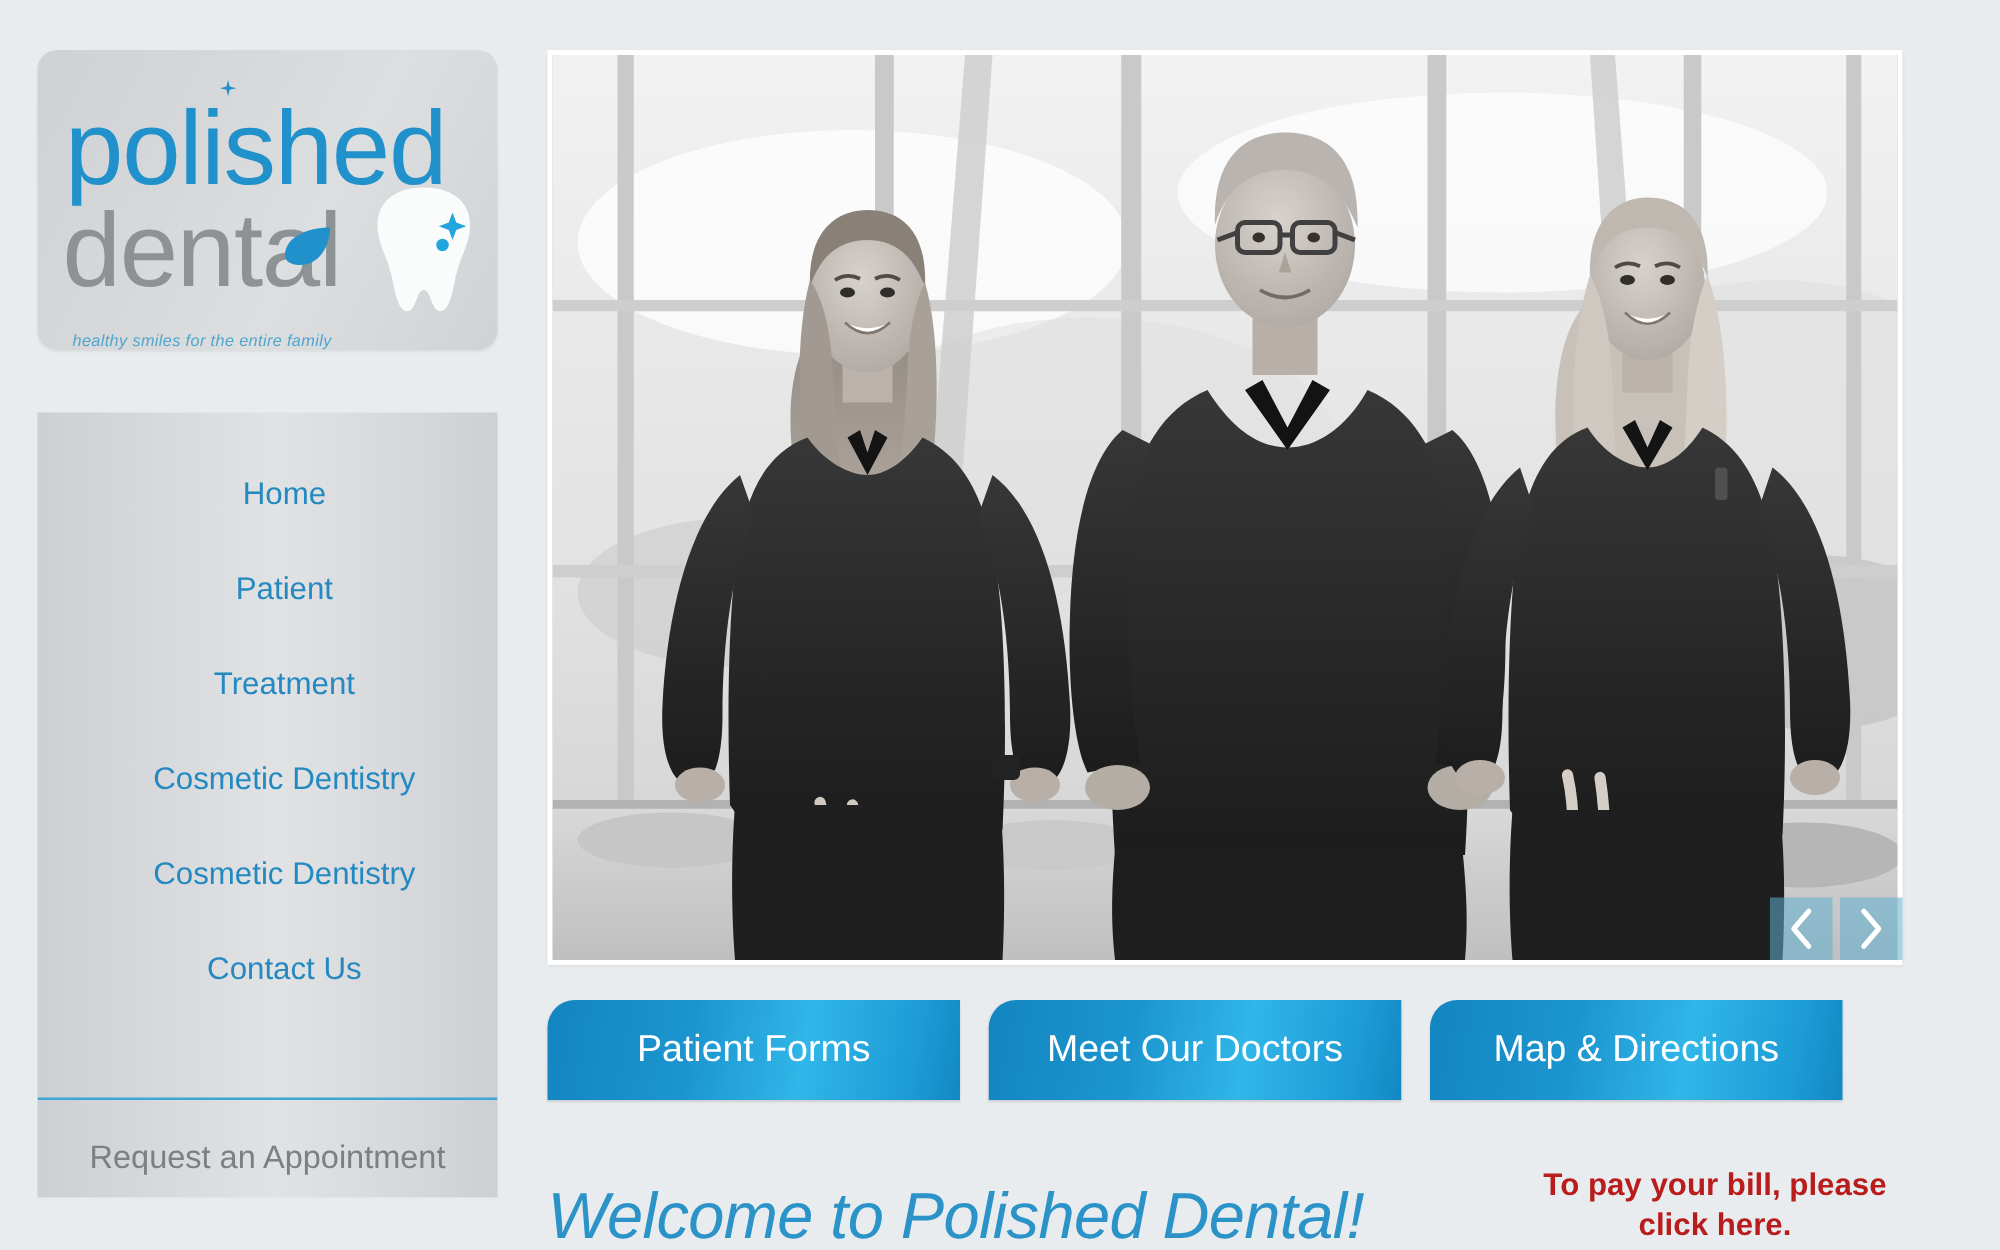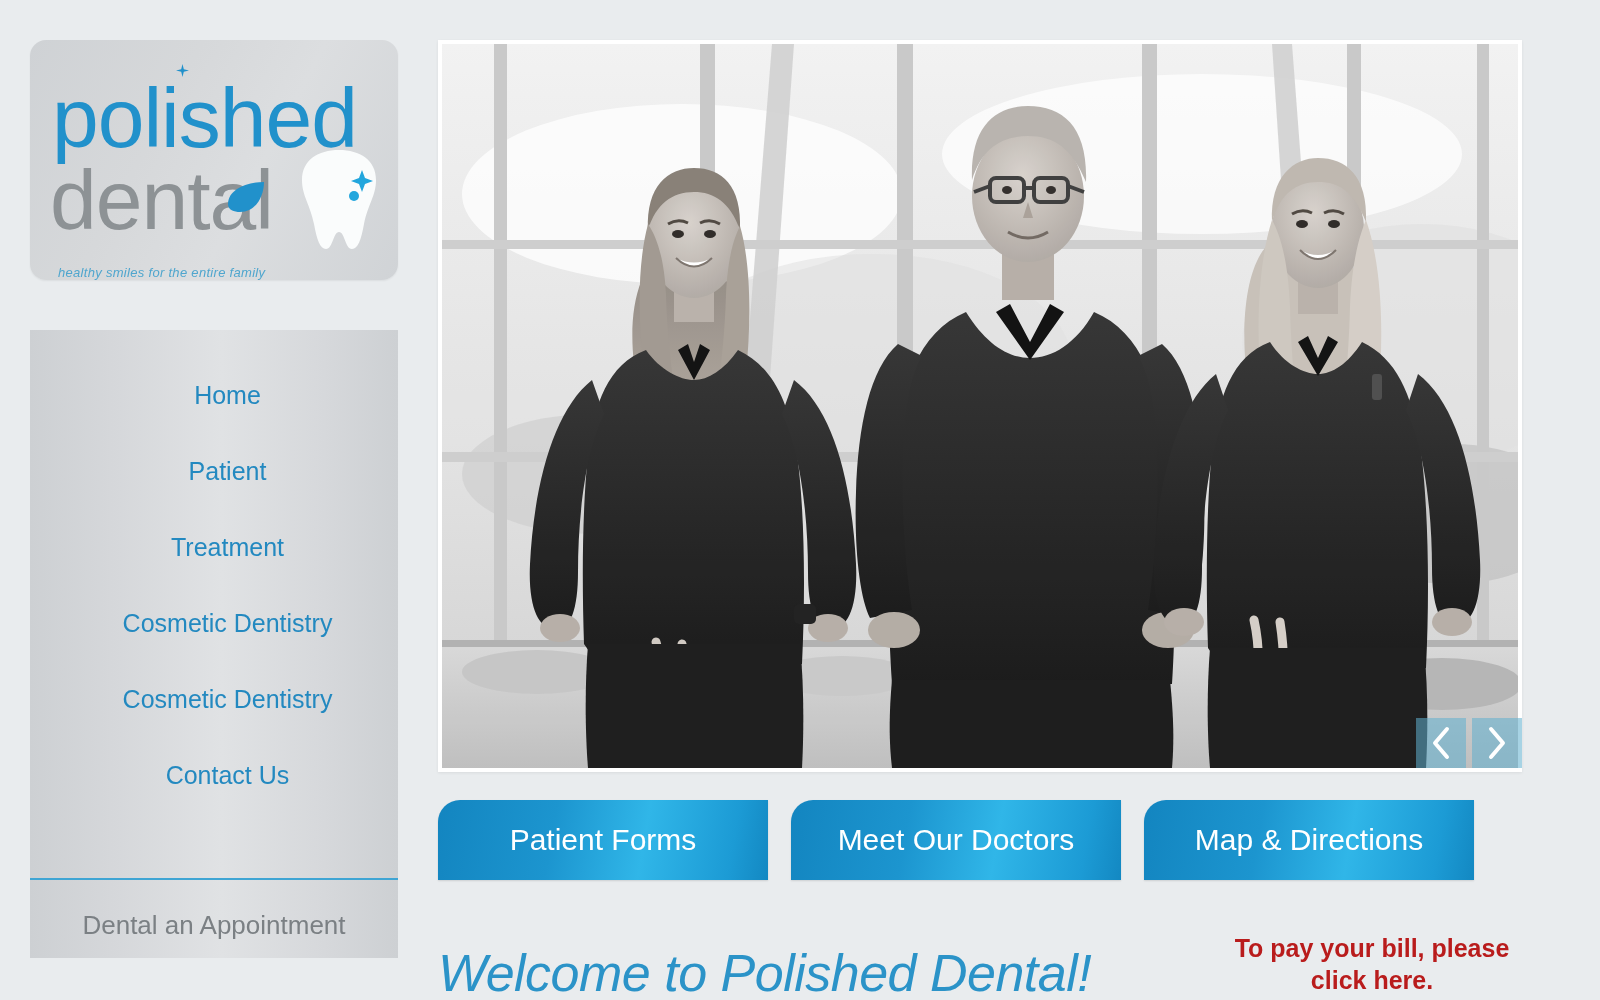--- a/index.html
+++ b/index.html
@@ -189,21 +189,21 @@
         <a class="nav-item" href="#">Patient</a>
         <a class="nav-item" href="#">Treatment</a>
         <a class="nav-item" href="#">Cosmetic Dentistry</a>
         <a class="nav-item" href="#">Cosmetic Dentistry</a>
         <a class="nav-item" href="#">Contact Us</a>
       </div>
 
       <div class="nav-divider"></div>
 
       <div class="sidebar-contact">
-        <span class="line">Dental an Appointment</span>
+        <span class="line">Request an Appointment</span>
         <span class="line">1700 E. Interstate Ave.</span>
       </div>
     </nav>
   </div>
 
   <div class="main">
 
     <div class="carousel">
       <div class="slide">
         <svg viewBox="0 0 1076 724" preserveAspectRatio="xMidYMid slice">

